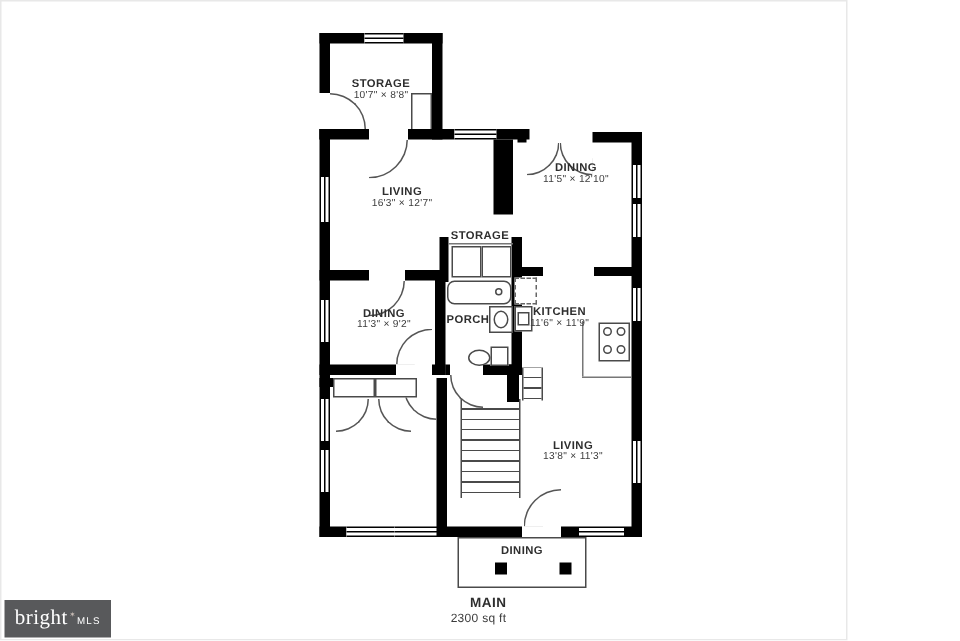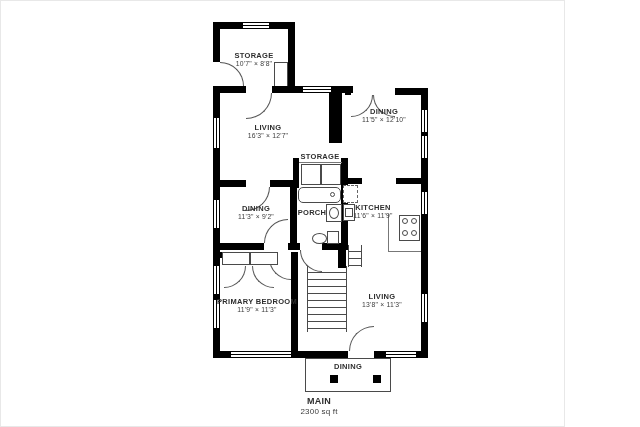--- a/index.html
+++ b/index.html
@@ -15,21 +15,21 @@
   .cline{position:absolute;background:#777;}
   .stairs{position:absolute;border-left:1px solid #4a4a4a;border-right:1px solid #4a4a4a;box-sizing:border-box;
           background:repeating-linear-gradient(to bottom,transparent 0 6px,#4a4a4a 6px 7px);}
   .fix{position:absolute;box-sizing:border-box;border:1px solid #4a4a4a;background:#fff;}
   .round{border-radius:50%;}
   .tub{border-radius:5px;}
   .fridge{border-style:dashed;border-color:#666;}
   .room-label{position:absolute;transform:translate(-50%,-50%);text-align:center;color:#2e2e2e;white-space:nowrap;line-height:1.25;}
   .room-name{font-size:7.5px;font-weight:700;letter-spacing:.3px;}
   .room-dims{font-size:6.8px;color:#3c3c3c;letter-spacing:.2px;}
-  .footer-label .room-name{font-size:9px;}
+  .footer-label .room-name{font-size:9px;text-align:right;}
   .footer-label .room-dims{font-size:8px;}
   .logo{position:absolute;left:3px;top:400px;width:71px;height:25px;background:#58595b;color:#fff;
         display:flex;align-items:center;justify-content:center;}
   .logo-brand{font-family:"Liberation Serif",serif;font-size:14px;letter-spacing:.3px;}
   .logo-mark{font-size:5px;color:#c9bdb6;margin:0 1px 7px 1px;}
   .logo-sub{font-size:6.5px;letter-spacing:.8px;margin-top:3px;}
 </style>
 </head>
 <body>
 
@@ -157,31 +157,32 @@
     <div class="room-name">DINING</div>
     <div class="room-dims">11'3" × 9'2"</div>
   </div>
   <div class="room-label" style="left:312px;top:213px">
     <div class="room-name">PORCH</div>
   </div>
   <div class="room-label" style="left:373px;top:212px">
     <div class="room-name">KITCHEN</div>
     <div class="room-dims">11'6" × 11'9"</div>
   </div>
-  <div class="room-label" style="left:257px;top:306px">
-    <div class="room-name">PRIMARY BEDROOM</div>
-    <div class="room-dims">11'9" × 11'3"</div>
-  </div>
   <div class="room-label" style="left:382px;top:301px">
     <div class="room-name">LIVING</div>
     <div class="room-dims">13'8" × 11'3"</div>
   </div>
   <div class="room-label" style="left:348px;top:367px">
     <div class="room-name">DINING</div>
   </div>
 
   <div class="room-label footer-label" style="left:319px;top:407px">
     <div class="room-name">MAIN</div>
     <div class="room-dims">2300 sq ft</div>
   </div>
 
+  <div class="logo">
+    <span class="logo-brand">bright</span>
+    <span class="logo-mark">✶</span>
+    <span class="logo-sub">MLS</span>
+  </div>
 
 </div>
 
 </body></html>

